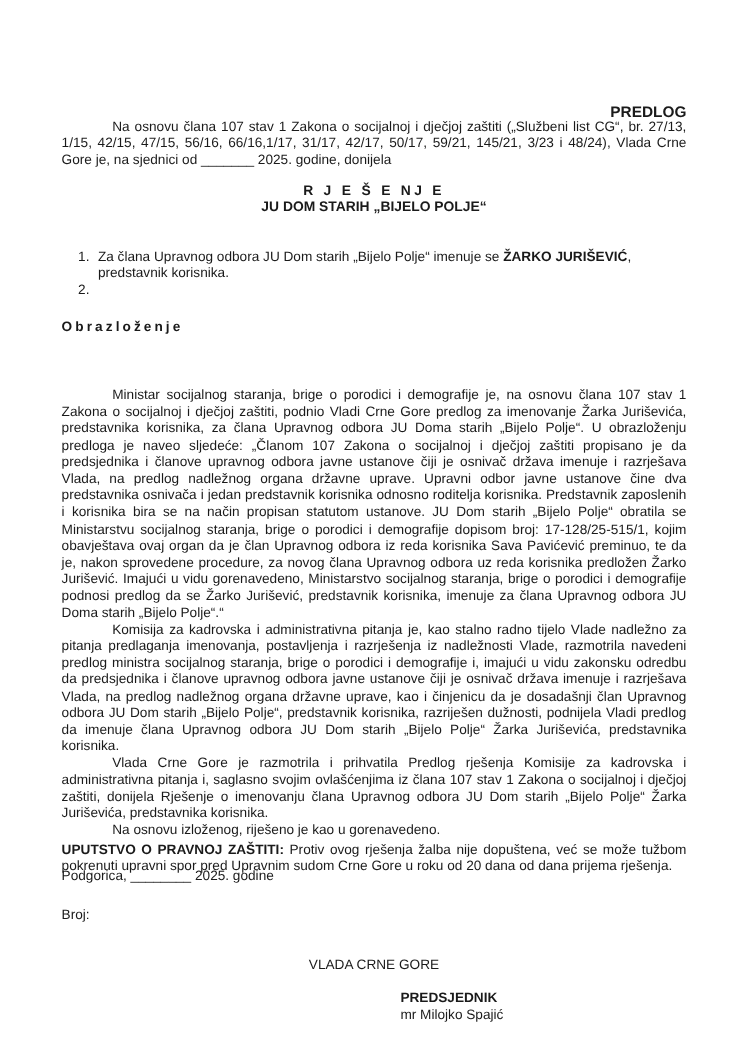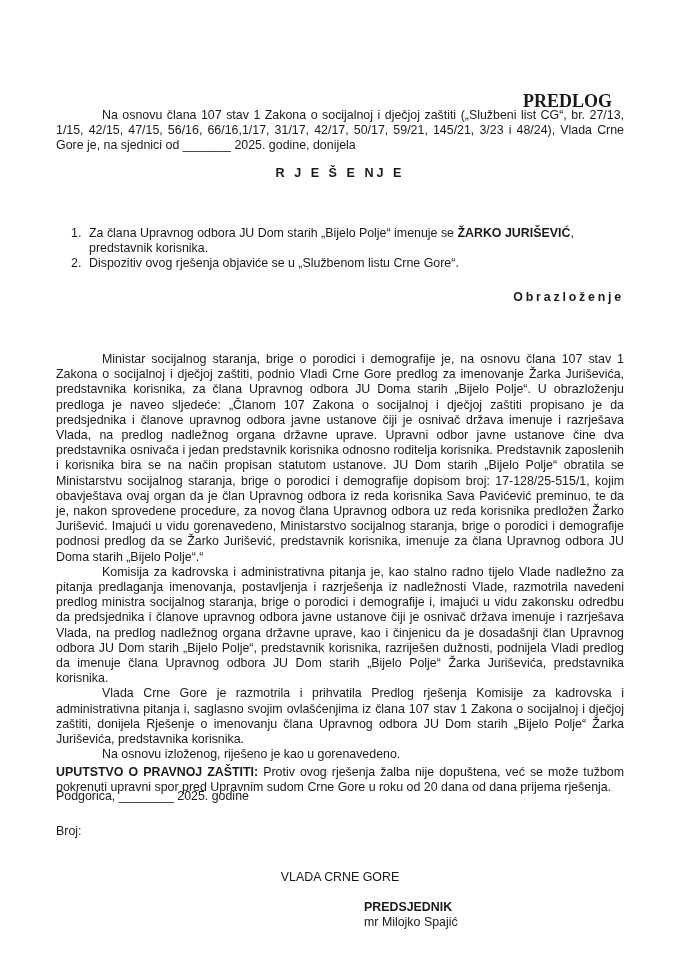--- a/index.html
+++ b/index.html
@@ -1,27 +1,27 @@
 <!DOCTYPE html>
 <html><head>
 <meta charset="utf-8">
 <style>
   html, body { margin:0; padding:0; background:#ffffff; }
   body { width:679px; height:960px; position:relative; overflow:hidden;
          font-family:"Liberation Sans", sans-serif; color:#1a1a1a; font-size:12.4px; line-height:15.2px; }
   .page { position:absolute; left:56px; top:0; width:568px; }
-  .predlog { position:absolute; top:94px; right:12px; font-weight:bold; font-size:18px;font-family:Liberation Serif, serif; }
+  .predlog { position:absolute; top:94px; right:0; font-weight:bold; font-size:14px; }
   .intro { position:absolute; top:108px; left:0; width:568px; text-align:justify; }
   .indent { text-indent:46px; }
   .title { position:absolute; top:166px; left:0; width:568px; text-align:center; font-weight:bold; font-size:12.6px; line-height:15px; }
   .title .spaced { letter-spacing:3px; }
   .dispo { position:absolute; top:226px; left:0; width:568px; margin:0; padding:0; list-style:none; }
   .dispo li { position:relative; padding-left:33px; text-align:left; }
   .dispo li .num { position:absolute; left:15px; }
-  .obr-title { position:absolute; top:290px; left:0; width:568px; text-align:right; font-weight:bold; letter-spacing:2.8px; }
+  .obr-title { position:absolute; top:290px; left:0; width:568px; text-align:left; font-weight:bold; letter-spacing:2.8px; }
   .body-text { position:absolute; top:320px; left:0; width:568px;margin-top:32px; }
   .body-text p { margin:0; text-align:justify; }
   .uputstvo { position:absolute; top:765px; left:0; width:568px; text-align:justify; margin:0; }
   .broj { position:absolute; top:824px; left:0; }
   .podg { position:absolute; top:789px; left:0; }
   .vlada { position:absolute; top:870px; left:0; width:568px; text-align:center; font-weight:normal; }
   .pred { position:absolute; top:900px; left:308px; font-weight:bold; }
   .pred-name { position:absolute; top:915px; left:308px; }
   b { font-weight:bold;text-align:right; }
 </style>
@@ -29,30 +29,30 @@
 <body>
 
 <div class="page">
 
   <div class="predlog">PREDLOG</div>
 
   <div class="intro indent">Na osnovu člana 107 stav 1 Zakona o socijalnoj i dječjoj zaštiti („Službeni list CG“, br. 27/13, 1/15, 42/15, 47/15, 56/16, 66/16,1/17, 31/17, 42/17, 50/17, 59/21, 145/21, 3/23 i 48/24), Vlada Crne Gore je, na sjednici od _______ 2025. godine, donijela</div>
 
   <div class="title">
     <div class="spaced">R J E Š E NJ E</div>
+    <div>JU DOM STARIH „BIJELO POLJE“</div>
   </div>
 
   <ol class="dispo">
     <li>
       <span class="num">1.</span>
       <span>Za člana Upravnog odbora JU Dom starih „Bijelo Polje“ imenuje se </span><b>ŽARKO JURIŠEVIĆ</b><span>, predstavnik korisnika.</span>
     </li>
     <li>
       <span class="num">2.</span>
-      <span>Dispozitiv ovog rješenja objaviće se u „Službenom listu Crne Gore“.</span>
     </li>
   </ol>
 
   <div class="obr-title">Obrazloženje</div>
 
   <div class="body-text">
     <p class="indent">Ministar socijalnog staranja, brige o porodici i demografije je, na osnovu člana 107 stav 1 Zakona o socijalnoj i dječjoj zaštiti, podnio Vladi Crne Gore predlog za imenovanje Žarka Juriševića, predstavnika korisnika, za člana Upravnog odbora JU Doma starih „Bijelo Polje“. U obrazloženju predloga je naveo sljedeće: „Članom 107 Zakona o socijalnoj i dječjoj zaštiti propisano je da predsjednika i članove upravnog odbora javne ustanove čiji je osnivač država imenuje i razrješava Vlada, na predlog nadležnog organa državne uprave. Upravni odbor javne ustanove čine dva predstavnika osnivača i jedan predstavnik korisnika odnosno roditelja korisnika. Predstavnik zaposlenih i korisnika bira se na način propisan statutom ustanove. JU Dom starih „Bijelo Polje“ obratila se Ministarstvu socijalnog staranja, brige o porodici i demografije dopisom broj: 17-128/25-515/1, kojim obavještava ovaj organ da je član Upravnog odbora iz reda korisnika Sava Pavićević preminuo, te da je, nakon sprovedene procedure, za novog člana Upravnog odbora uz reda korisnika predložen Žarko Jurišević. Imajući u vidu gorenavedeno, Ministarstvo socijalnog staranja, brige o porodici i demografije podnosi predlog da se Žarko Jurišević, predstavnik korisnika, imenuje za člana Upravnog odbora JU Doma starih „Bijelo Polje“.“</p>
     <p class="indent">Komisija za kadrovska i administrativna pitanja je, kao stalno radno tijelo Vlade nadležno za pitanja predlaganja imenovanja, postavljenja i razrješenja iz nadležnosti Vlade, razmotrila navedeni predlog ministra socijalnog staranja, brige o porodici i demografije i, imajući u vidu zakonsku odredbu da predsjednika i članove upravnog odbora javne ustanove čiji je osnivač država imenuje i razrješava Vlada, na predlog nadležnog organa državne uprave, kao i činjenicu da je dosadašnji član Upravnog odbora JU Dom starih „Bijelo Polje“, predstavnik korisnika, razriješen dužnosti, podnijela Vladi predlog da imenuje člana Upravnog odbora JU Dom starih „Bijelo Polje“ Žarka Juriševića, predstavnika korisnika.</p>
     <p class="indent">Vlada Crne Gore je razmotrila i prihvatila Predlog rješenja Komisije za kadrovska i administrativna pitanja i, saglasno svojim ovlašćenjima iz člana 107 stav 1 Zakona o socijalnoj i dječjoj zaštiti, donijela Rješenje o imenovanju člana Upravnog odbora JU Dom starih „Bijelo Polje“ Žarka Juriševića, predstavnika korisnika.</p>
     <p class="indent">Na osnovu izloženog, riješeno je kao u gorenavedeno.</p>

